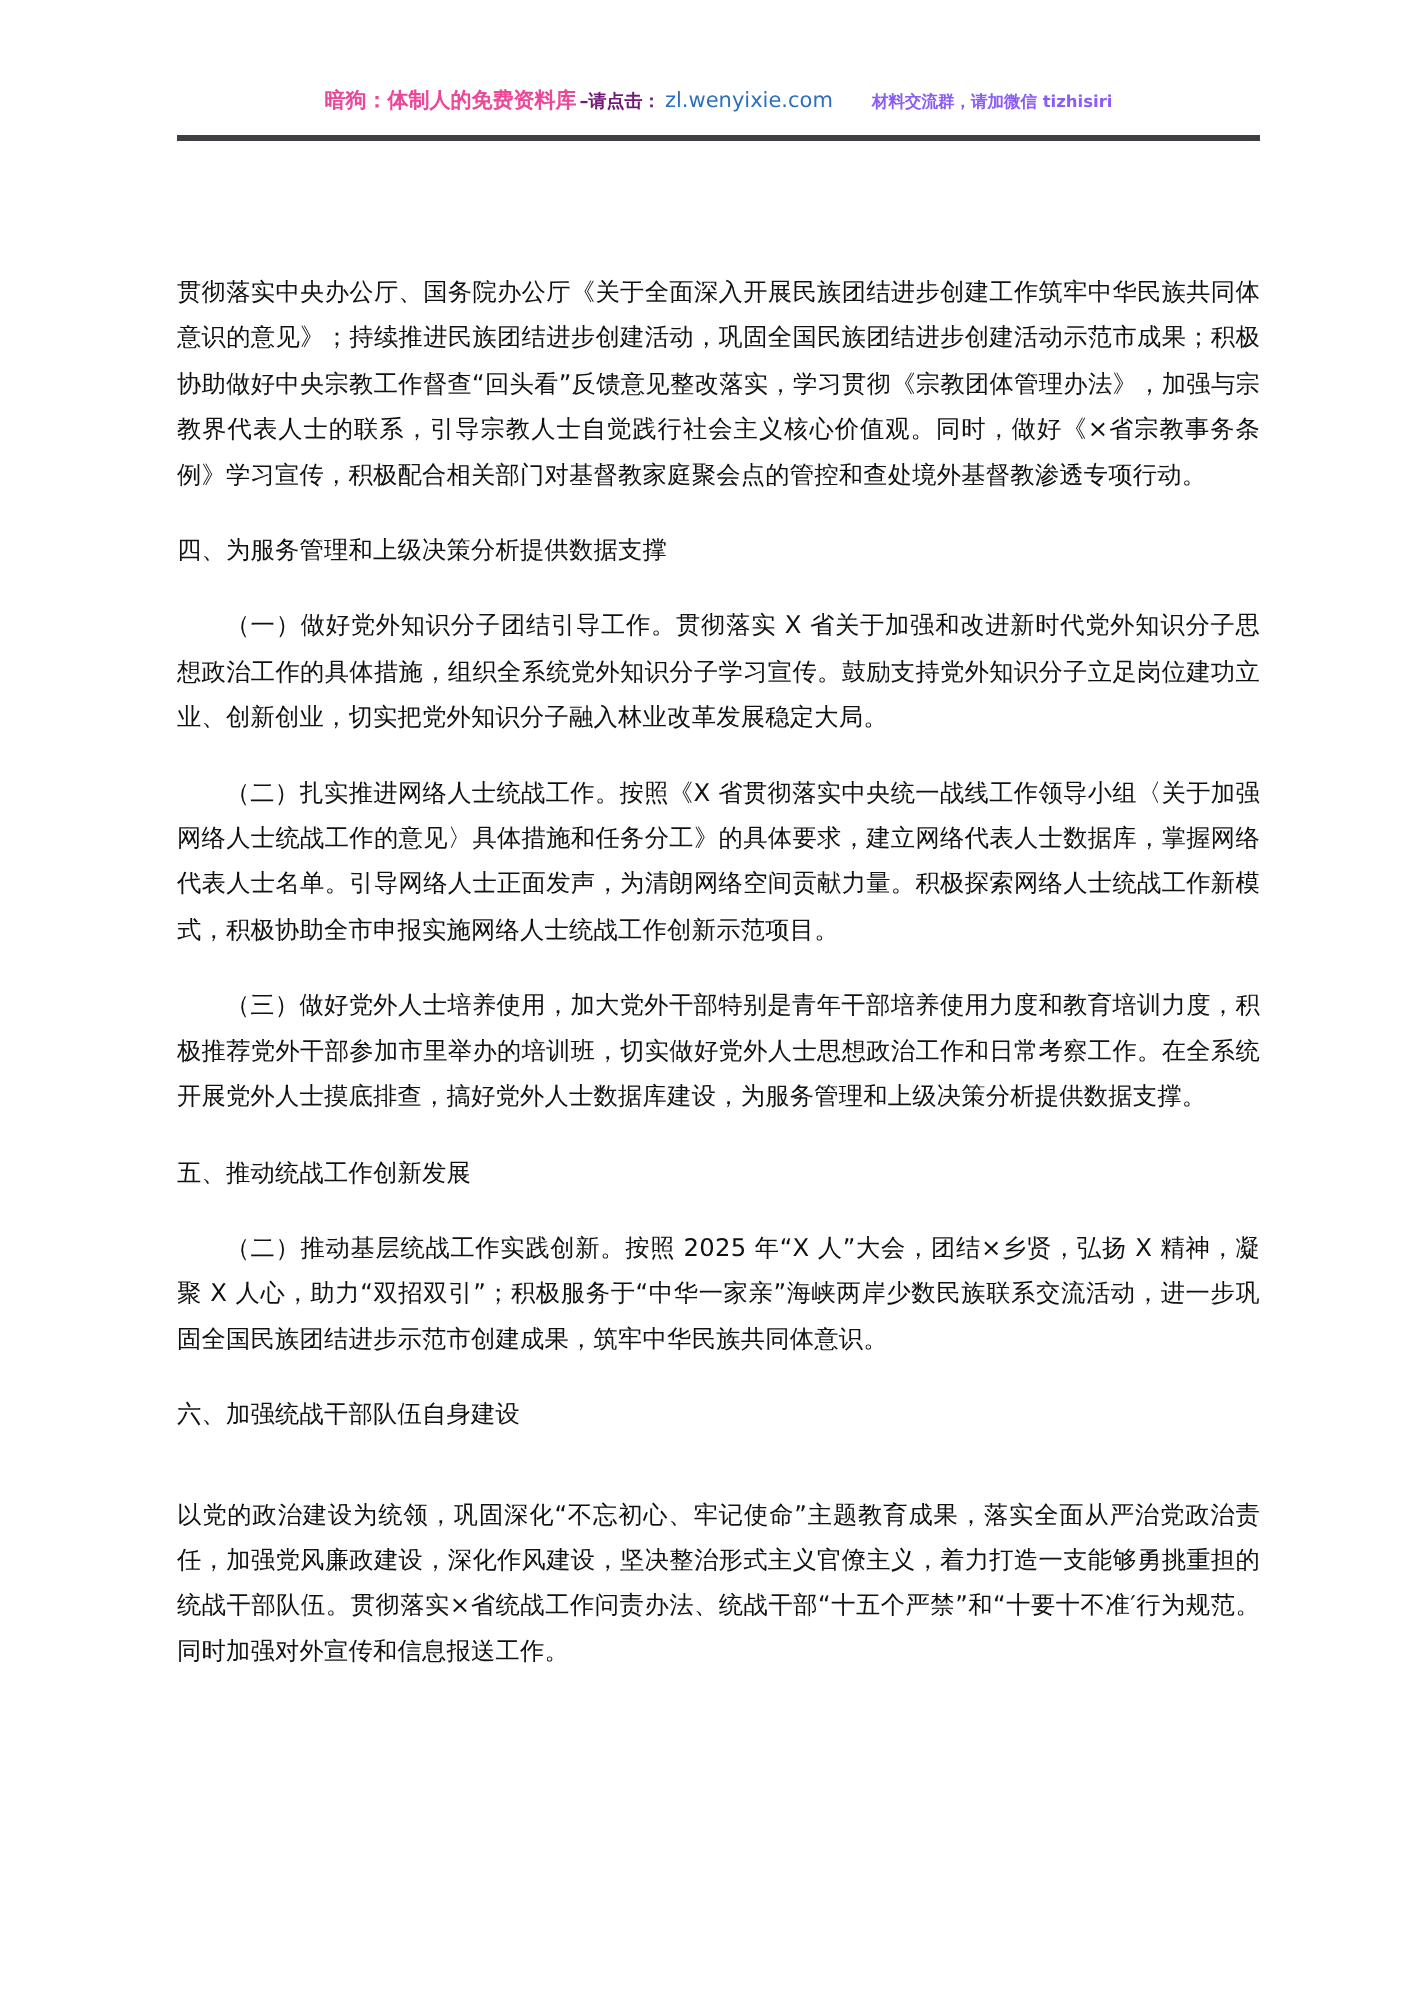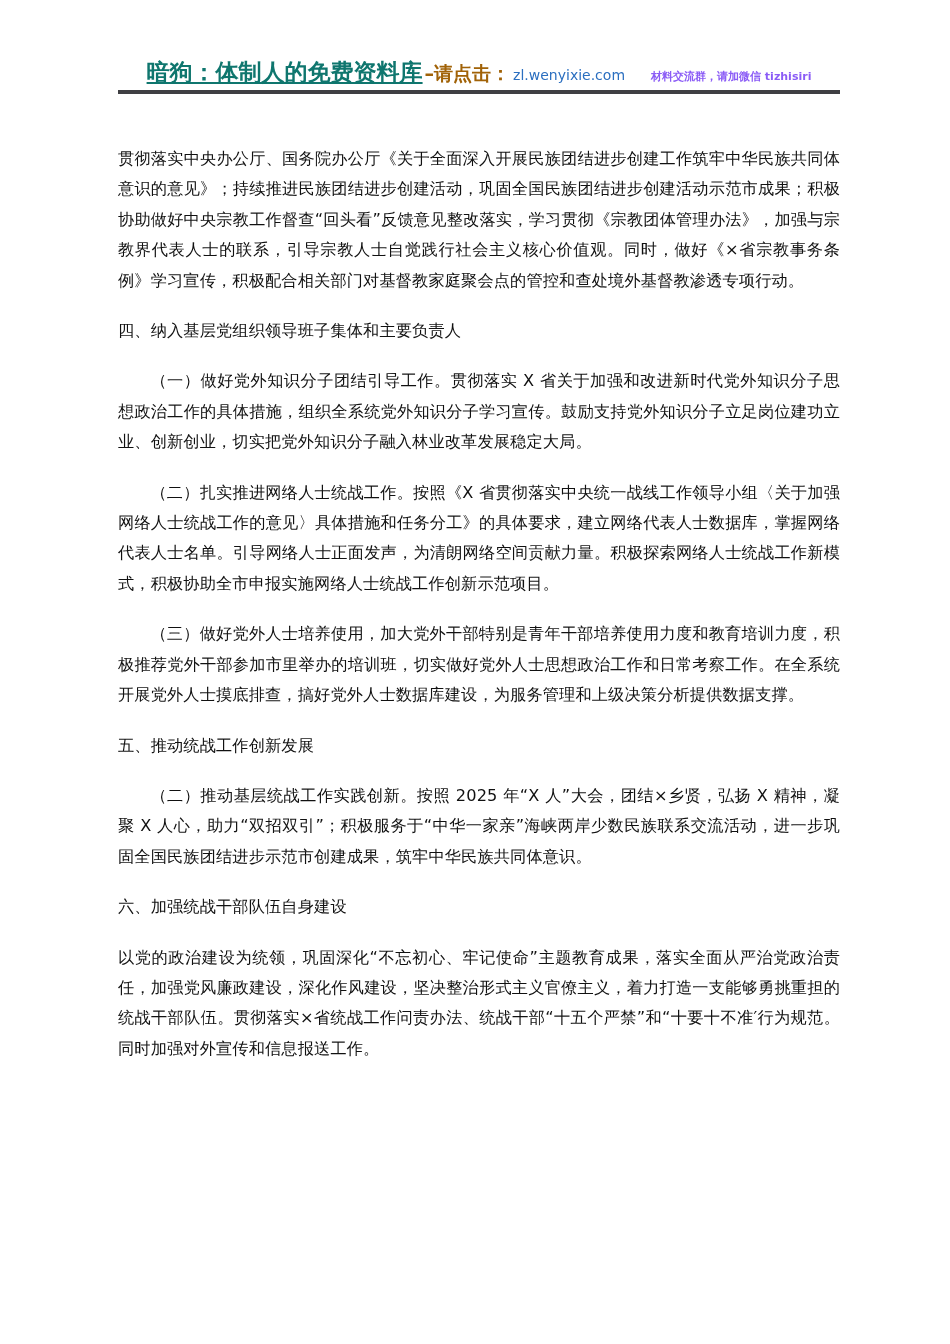--- a/index.html
+++ b/index.html
@@ -33,29 +33,28 @@
   }
   .banner-line {
     display: flex;
     align-items: baseline;
     justify-content: center;
     white-space: nowrap;
     line-height: 1.3;
     padding-bottom: 4px;
   }
   .banner-red {
-    color: #0f766e;
+    color: #ec4899;
     font-weight: bold;
-    font-size: 23px;
+    font-size: 14px;
     letter-spacing: 0px;
-    text-decoration: underline;
   }
   .banner-dark {
-    color: #a16207;
-    font-size: 19px;
+    color: #701a75;
+    font-size: 12px;
     font-weight: bold;
     margin-left: 2px;
   }
   .banner-link {
     color: #2b6fc0;
     font-size: 14px;
     margin-left: 3px;
     text-decoration: none;
   }
   .banner-tail {
@@ -92,20 +91,21 @@
   }
   .para.indent {
     text-indent: 2em;
   }
   .para.heading {
     margin-bottom: 20px;
     text-indent: 0;
   }
   .para.flush {
     text-indent: 0;
+    margin-top: 36px;
   }
 </style>
 </head>
 <body>
 
 <div class="page">
 
   <div class="banner">
     <div class="banner-line">
       <span class="banner-red">暗狗：体制人的免费资料库</span>
@@ -113,21 +113,21 @@
       <span class="banner-link">zl.wenyixie.com</span>
       <span class="banner-tail">材料交流群，请加微信 tizhisiri</span>
     </div>
   </div>
   <div class="banner-rule"></div>
 
   <div class="doc">
 
     <p class="para flush">贯彻落实中央办公厅、国务院办公厅《关于全面深入开展民族团结进步创建工作筑牢中华民族共同体意识的意见》；持续推进民族团结进步创建活动，巩固全国民族团结进步创建活动示范市成果；积极协助做好中央宗教工作督查“回头看”反馈意见整改落实，学习贯彻《宗教团体管理办法》，加强与宗教界代表人士的联系，引导宗教人士自觉践行社会主义核心价值观。同时，做好《×省宗教事务条例》学习宣传，积极配合相关部门对基督教家庭聚会点的管控和查处境外基督教渗透专项行动。</p>
 
-    <p class="para heading">四、纳入基层党组织领导班子集体和主要负责人</p>
+    <p class="para heading">四、为服务管理和上级决策分析提供数据支撑</p>
 
     <p class="para indent">（一）做好党外知识分子团结引导工作。贯彻落实 X 省关于加强和改进新时代党外知识分子思想政治工作的具体措施，组织全系统党外知识分子学习宣传。鼓励支持党外知识分子立足岗位建功立业、创新创业，切实把党外知识分子融入林业改革发展稳定大局。</p>
 
     <p class="para indent">（二）扎实推进网络人士统战工作。按照《X 省贯彻落实中央统一战线工作领导小组〈关于加强网络人士统战工作的意见〉具体措施和任务分工》的具体要求，建立网络代表人士数据库，掌握网络代表人士名单。引导网络人士正面发声，为清朗网络空间贡献力量。积极探索网络人士统战工作新模式，积极协助全市申报实施网络人士统战工作创新示范项目。</p>
 
     <p class="para indent">（三）做好党外人士培养使用，加大党外干部特别是青年干部培养使用力度和教育培训力度，积极推荐党外干部参加市里举办的培训班，切实做好党外人士思想政治工作和日常考察工作。在全系统开展党外人士摸底排查，搞好党外人士数据库建设，为服务管理和上级决策分析提供数据支撑。</p>
 
     <p class="para heading">五、推动统战工作创新发展</p>
 
 

